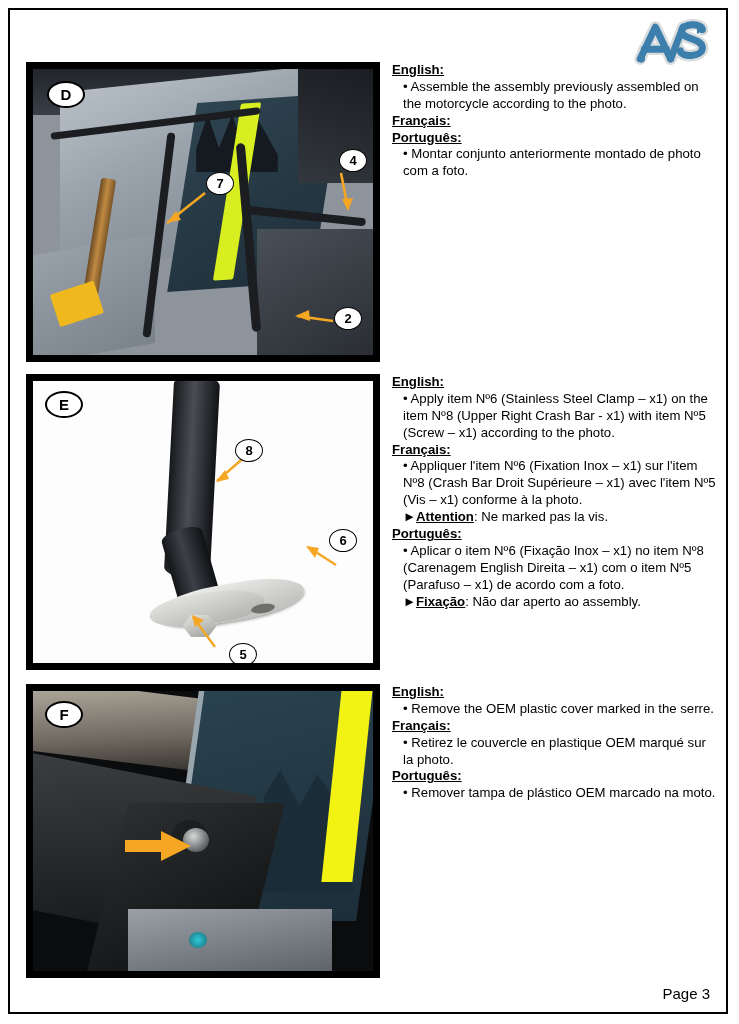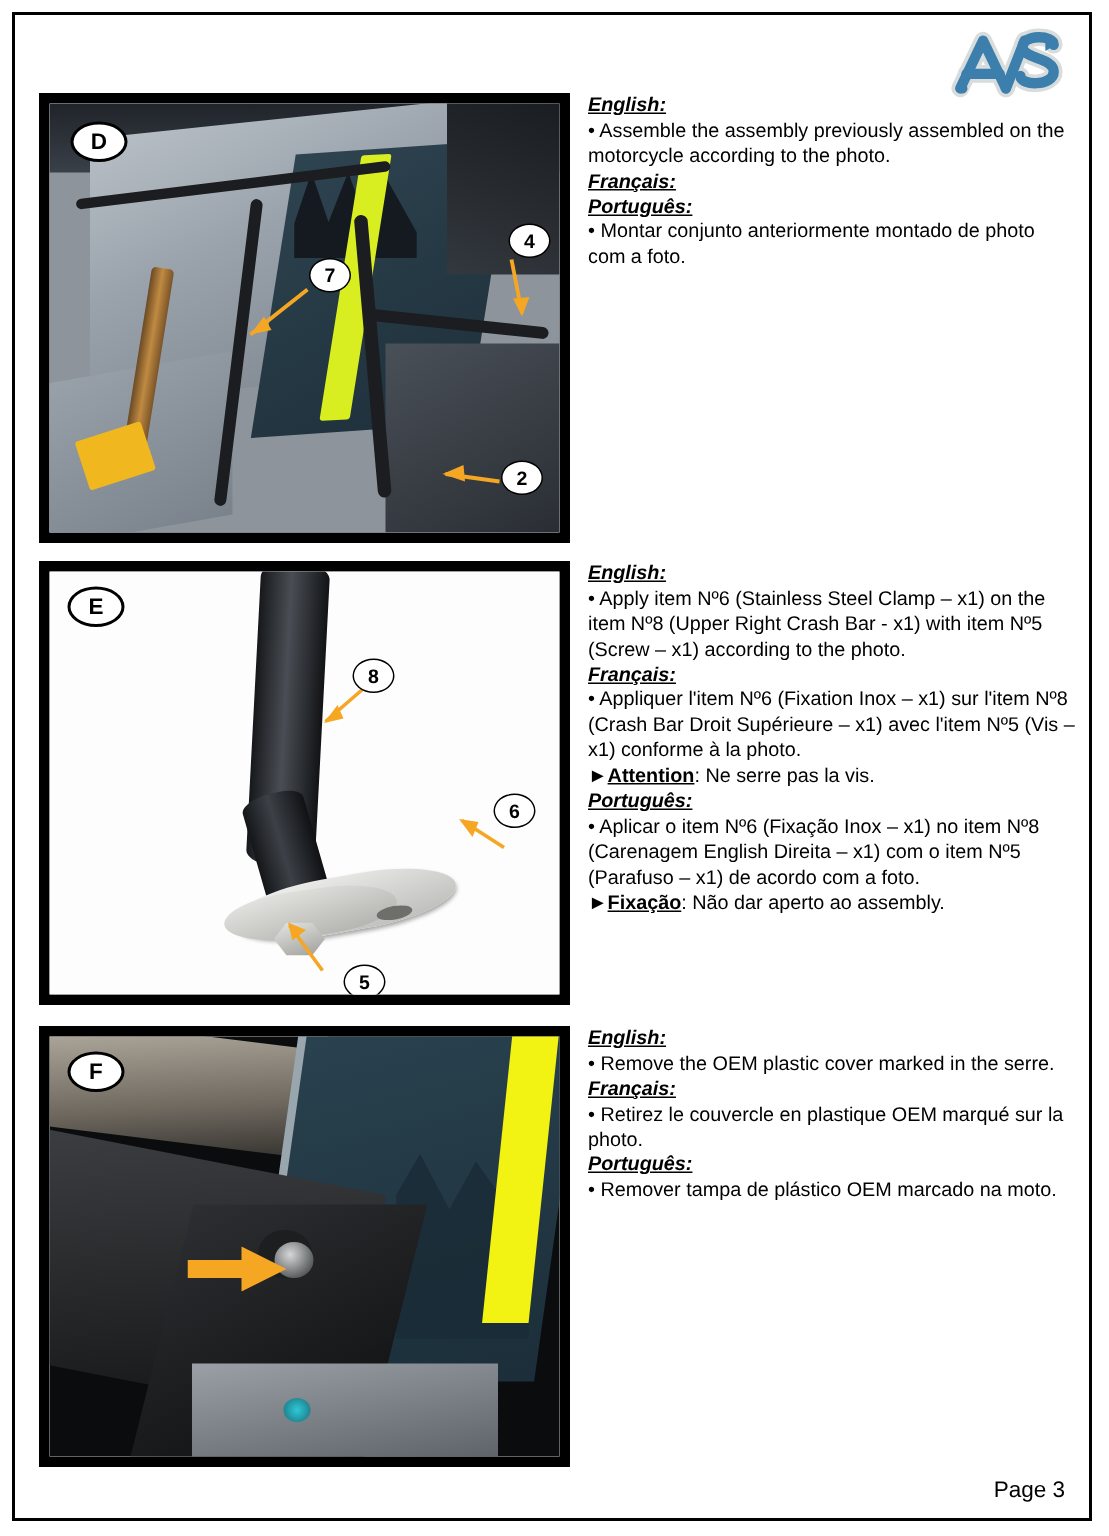--- a/index.html
+++ b/index.html
@@ -96,23 +96,22 @@
     right: 0;
     top: 0;
     font-size: 13.2px;
     line-height: 1.28;
     color: #000000;
   }
   .lang {
     font-weight: bold;
     text-decoration: underline;
     display: block;
-    font-style: italic;
-  }
-  .line { display: block; }
+  }
+  .line { display: block; margin-left: 11px; }
   .attn-word {
     font-weight: bold;
     text-decoration: underline;
   }
 
   
   .pagenum {
     position: absolute;
     right: 16px;
     bottom: 10px;
@@ -321,21 +320,21 @@
         <div class="badge num" style="left:296px;top:148px;">6</div>
         <div class="badge num" style="left:196px;top:262px;">5</div>
       </div>
     </div>
 
     <div class="textcol">
       <span class="lang">English:</span>
       <span class="line">• Apply item Nº6 (Stainless Steel Clamp – x1) on the item Nº8 (Upper Right Crash Bar - x1) with item Nº5 (Screw – x1) according to the photo.</span>
       <span class="lang">Français:</span>
       <span class="line">• Appliquer l'item Nº6 (Fixation Inox – x1) sur l'item Nº8 (Crash Bar Droit Supérieure – x1) avec l'item Nº5 (Vis – x1) conforme à la photo.</span>
-      <span class="line"><span>►</span><span class="attn-word">Attention</span><span>: Ne serre pas la vis.</span></span>
+      <span class="line"><span>►</span><span class="attn-word">Attention</span><span>: Ne marked pas la vis.</span></span>
       <span class="lang">Português:</span>
       <span class="line">• Aplicar o item Nº6 (Fixação Inox – x1) no item Nº8 (Carenagem English Direita – x1) com o item Nº5 (Parafuso – x1) de acordo com a foto.</span>
       <span class="line"><span>►</span><span class="attn-word">Fixação</span><span>: Não dar aperto ao assembly.</span></span>
     </div>
   </div>
 
   <div class="step step-f">
 
     <div class="photo">
       <div class="photo-inner">

